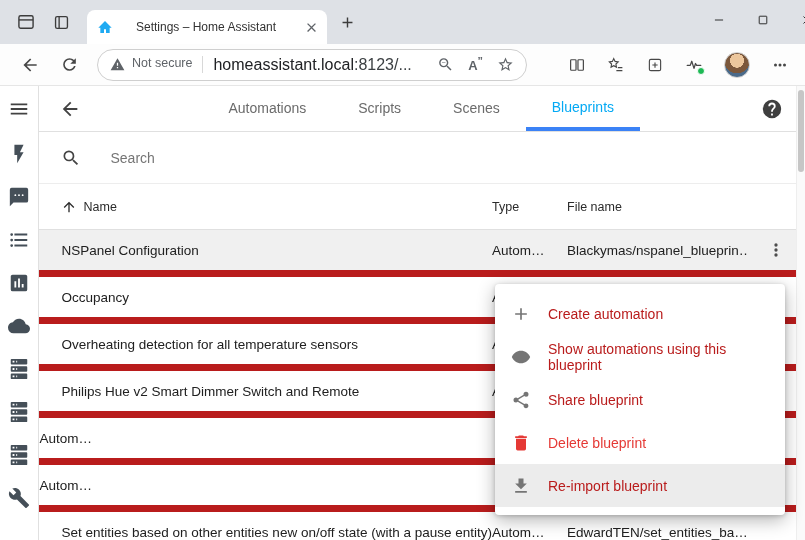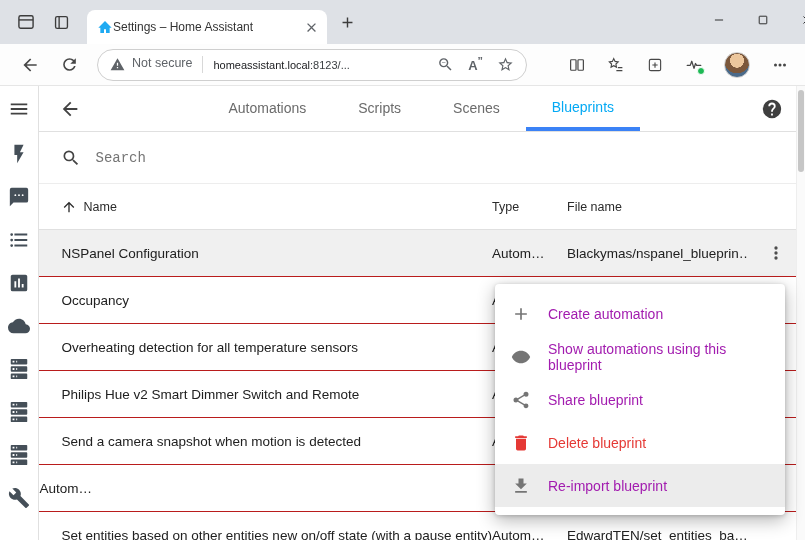--- a/index.html
+++ b/index.html
@@ -3,34 +3,34 @@
 <meta charset="utf-8">
 <style>
   *{box-sizing:border-box;margin:0;padding:0}
   html,body{width:805px;height:540px;overflow:hidden}
   body{font-family:"Liberation Sans",sans-serif;background:#dee1e6;position:relative}
   svg{display:block}
 
   
   .titlebar{position:absolute;top:0;left:0;right:0;height:44px;display:flex;align-items:center;background:#dee1e6}
   .tb-ic{color:#3c3c3c;margin-left:16px;cursor:pointer}
-  .tab{margin-left:16px;align-self:flex-end;width:240px;height:34px;background:#ffffff;border-radius:8px 8px 0 0;display:flex;align-items:center;padding:0 8px 0 10px;gap:0}
+  .tab{margin-left:16px;align-self:flex-end;width:240px;height:34px;background:#ffffff;border-radius:8px 8px 0 0;display:flex;align-items:center;padding:0 8px 0 10px;gap:23px}
   .tab-title{flex:1;font-size:12px;color:#333;white-space:nowrap;overflow:hidden;text-overflow:ellipsis}
   .tab-close{color:#5f6368;cursor:pointer}
   .newtab{margin-left:12px;color:#3c3c3c;cursor:pointer}
   .win-controls{position:absolute;top:0;right:-24px;display:flex}
   .wbtn{width:44px;height:40px;display:flex;align-items:center;justify-content:center;color:#222;cursor:pointer}
 
   
   .toolbar{position:absolute;top:44px;left:0;right:0;height:42px;background:#fdfdfd;display:flex;align-items:center;border-bottom:1px solid #e6e6e6}
   .nav-ic{color:#474747;margin-left:20px;cursor:pointer}
   .omnibox{margin-left:18px;width:430px;height:32px;background:#fff;border:1px solid #cfcfcf;border-radius:16px;display:flex;align-items:center;padding:0 12px;cursor:text}
   .sec-label{font-size:12.5px;color:#5f6368;margin:0 10px 4px 7px;white-space:nowrap}
   .om-div{width:1px;height:17px;background:#d8d8d8;margin-right:10px}
-  .url{font-size:11px;color:#202124;white-space:nowrap;overflow:hidden}
+  .url{font-size:16px;color:#202124;white-space:nowrap;overflow:hidden}
   .url .rest{color:#3c4043}
   .om-right{margin-left:auto;display:flex;align-items:center;gap:14px;color:#5f6368}
   .read-aloud{font-size:13px;font-weight:700;color:#5f6368;line-height:1}
   .tb-right{margin-left:auto;display:flex;align-items:center;gap:21px;padding-right:16px;color:#474747}
   .ess{position:relative}
   .ess .dot{position:absolute;right:-2px;bottom:-1px;width:8px;height:8px;border-radius:50%;background:#1db954;border:1.5px solid #fdfdfd}
   .avatar{width:26px;height:26px;border-radius:50%;background:radial-gradient(circle at 50% 32%,#ecc69c 0 34%,#7b573b 35% 62%,#4a6a8a 63%);border:1px solid #d0d0d0;cursor:pointer}
 
   
   .page{position:absolute;top:86px;left:0;right:0;bottom:0;background:#fff;display:flex}
@@ -41,35 +41,35 @@
   .main{flex:1;position:relative;background:#fff}
   .ha-header{height:46px;display:flex;align-items:center;border-bottom:1px solid #e0e0e0}
   .back{margin-left:20px;color:#424242;cursor:pointer}
   .ha-tabs{flex:1;display:flex;justify-content:center;height:100%}
   .ha-tab{height:100%;display:flex;align-items:center;padding:0 26px;font-size:14px;font-weight:400;color:#6b6b6b;cursor:pointer;border-bottom:2px solid transparent}
   .ha-tab.active{color:#03a9f4;border-bottom:4px solid #3b82f6}
   .help{margin-right:22px;color:#3f3f3f;cursor:pointer}
 
   .search-row{height:52px;display:flex;align-items:center;padding-left:22px;border-bottom:1px solid #ededed}
   .search-row .mag{color:#444}
-  .search-input{border:none;outline:none;font-size:14px;margin-left:14px;width:300px;color:#212121;font-family:Liberation Mono, monospace}
+  .search-input{border:none;outline:none;font-size:14px;margin-left:29px;width:300px;color:#212121;font-family:Liberation Sans, sans-serif}
   .search-input::placeholder{color:#757575}
 
   .thead{height:46px;display:flex;align-items:center;border-bottom:1px solid #e0e0e0;font-size:12.5px;font-weight:400;color:#2b2b2b}
-  .trow{height:47px;display:flex;align-items:center;border-bottom:1px solid #b91c1c;font-size:13.5px;color:#212121;cursor:pointer}
+  .trow{height:47px;display:flex;align-items:center;border-bottom:7px solid #b91c1c;font-size:13.5px;color:#212121;cursor:pointer}
   .trow.selected{background:#f0f0f0}
   .c-name{flex:1;padding-left:22px;display:flex;align-items:center;gap:6px;white-space:nowrap;overflow:hidden;text-overflow:ellipsis}
   .c-type{width:75px;white-space:nowrap;overflow:hidden}
   .c-file{width:180px;white-space:nowrap;overflow:hidden}
   .c-dots{width:58px;display:flex;justify-content:center;color:#4d4d4d}
   .sort-ic{color:#2b2b2b}
 
   
   .ctx-menu{position:absolute;left:495px;top:284px;width:290px;background:#fff;border-radius:4px;box-shadow:0 5px 18px rgba(0,0,0,.3),0 1px 4px rgba(0,0,0,.18);padding:8px 0;z-index:50}
-  .ctx-item{height:43px;display:flex;align-items:center;padding:0 16px;gap:17px;font-size:14px;color:#a21caf;cursor:pointer}
+  .ctx-item{height:43px;display:flex;align-items:center;padding:0 16px;gap:17px;font-size:14px;color:#b91c1c;cursor:pointer}
   .ctx-item .mi{color:#757575}
   .ctx-item.hover{background:#ececec}
   .ctx-item.danger{color:#e53935}
   .ctx-item.danger .mi{color:#e53935}
 
   
   .scrollbar{position:absolute;top:86px;right:0;bottom:0;width:9px;background:#fafafa;border-left:1px solid #eee}
   .scroll-thumb{position:absolute;top:4px;left:1px;width:6px;height:82px;border-radius:3px;background:#c6c6c6;cursor:grab}
 </style>
 </head>
@@ -318,21 +318,20 @@
     </div>
 
     <div class="trow">
       <span class="c-name">Philips Hue v2 Smart Dimmer Switch and Remote</span>
       <span class="c-type">Autom…</span>
       <span class="c-file"></span>
       <span class="c-dots"></span>
     </div>
 
     <div class="trow">
-      <span class="c-name">Send a camera snapshot when motion is detected</span>
       <span class="c-type">Autom…</span>
       <span class="c-file"></span>
       <span class="c-dots"></span>
     </div>
 
     <div class="trow">
       <span class="c-type">Autom…</span>
       <span class="c-file"></span>
       <span class="c-dots"></span>
     </div>

